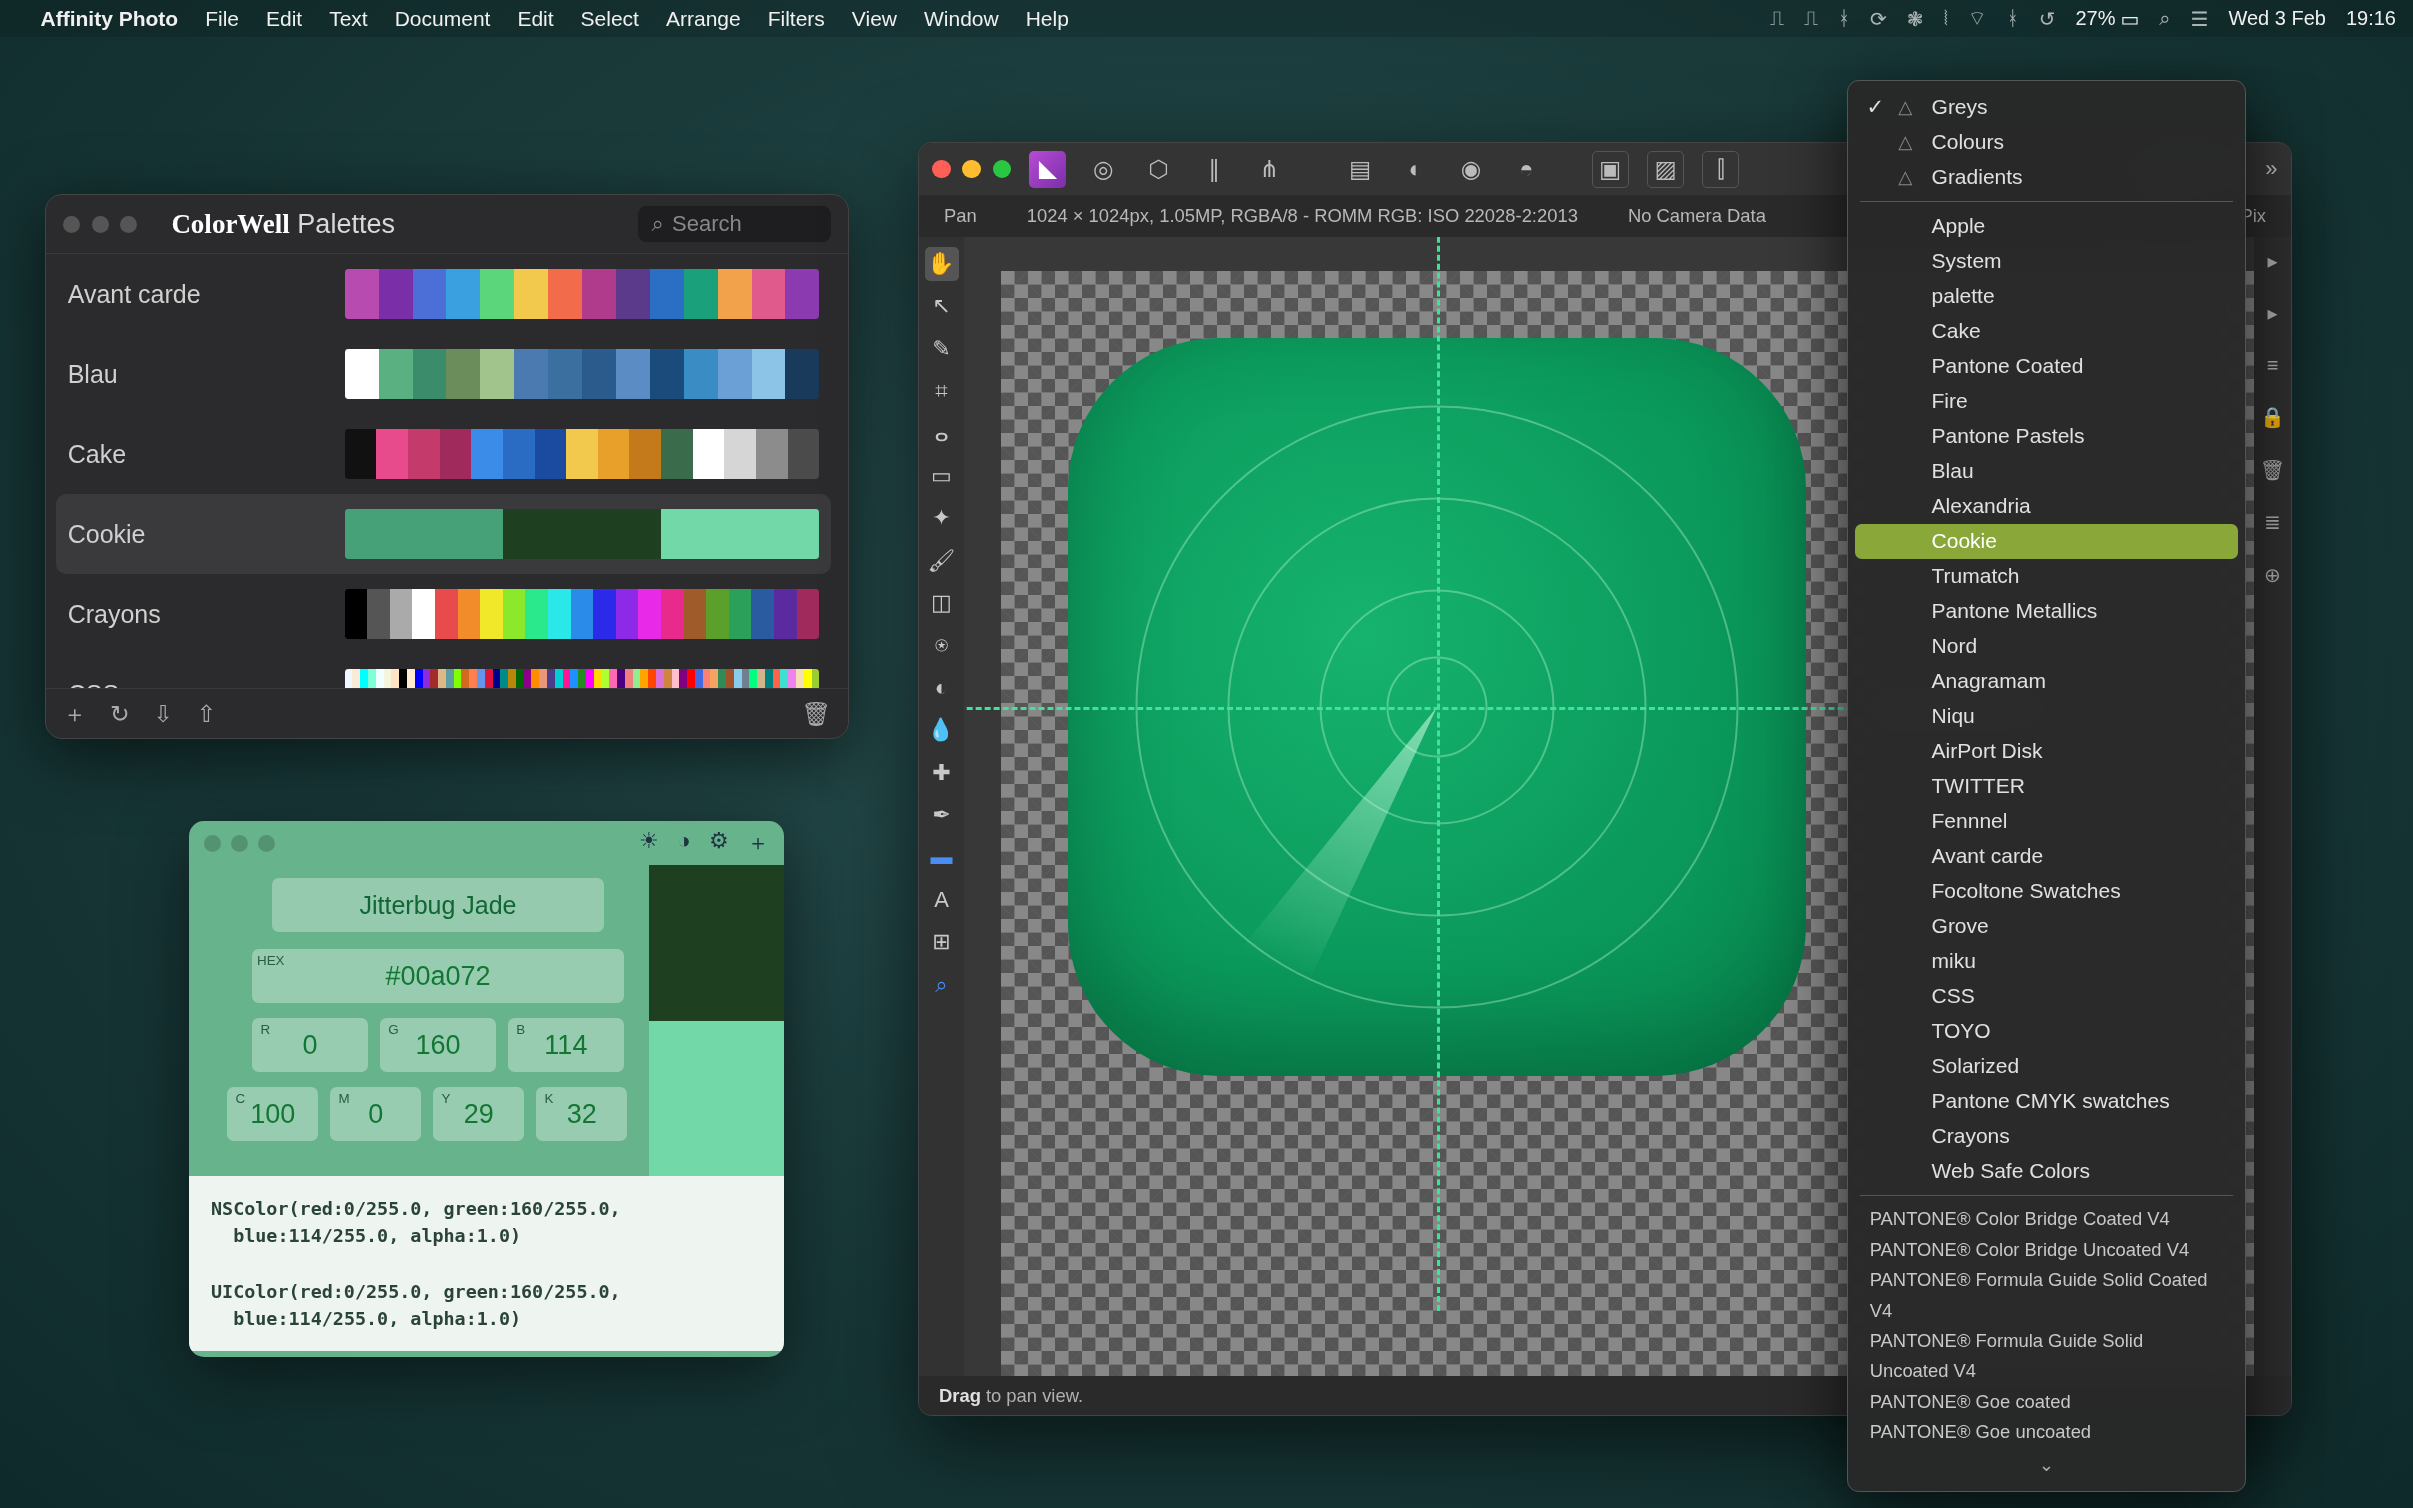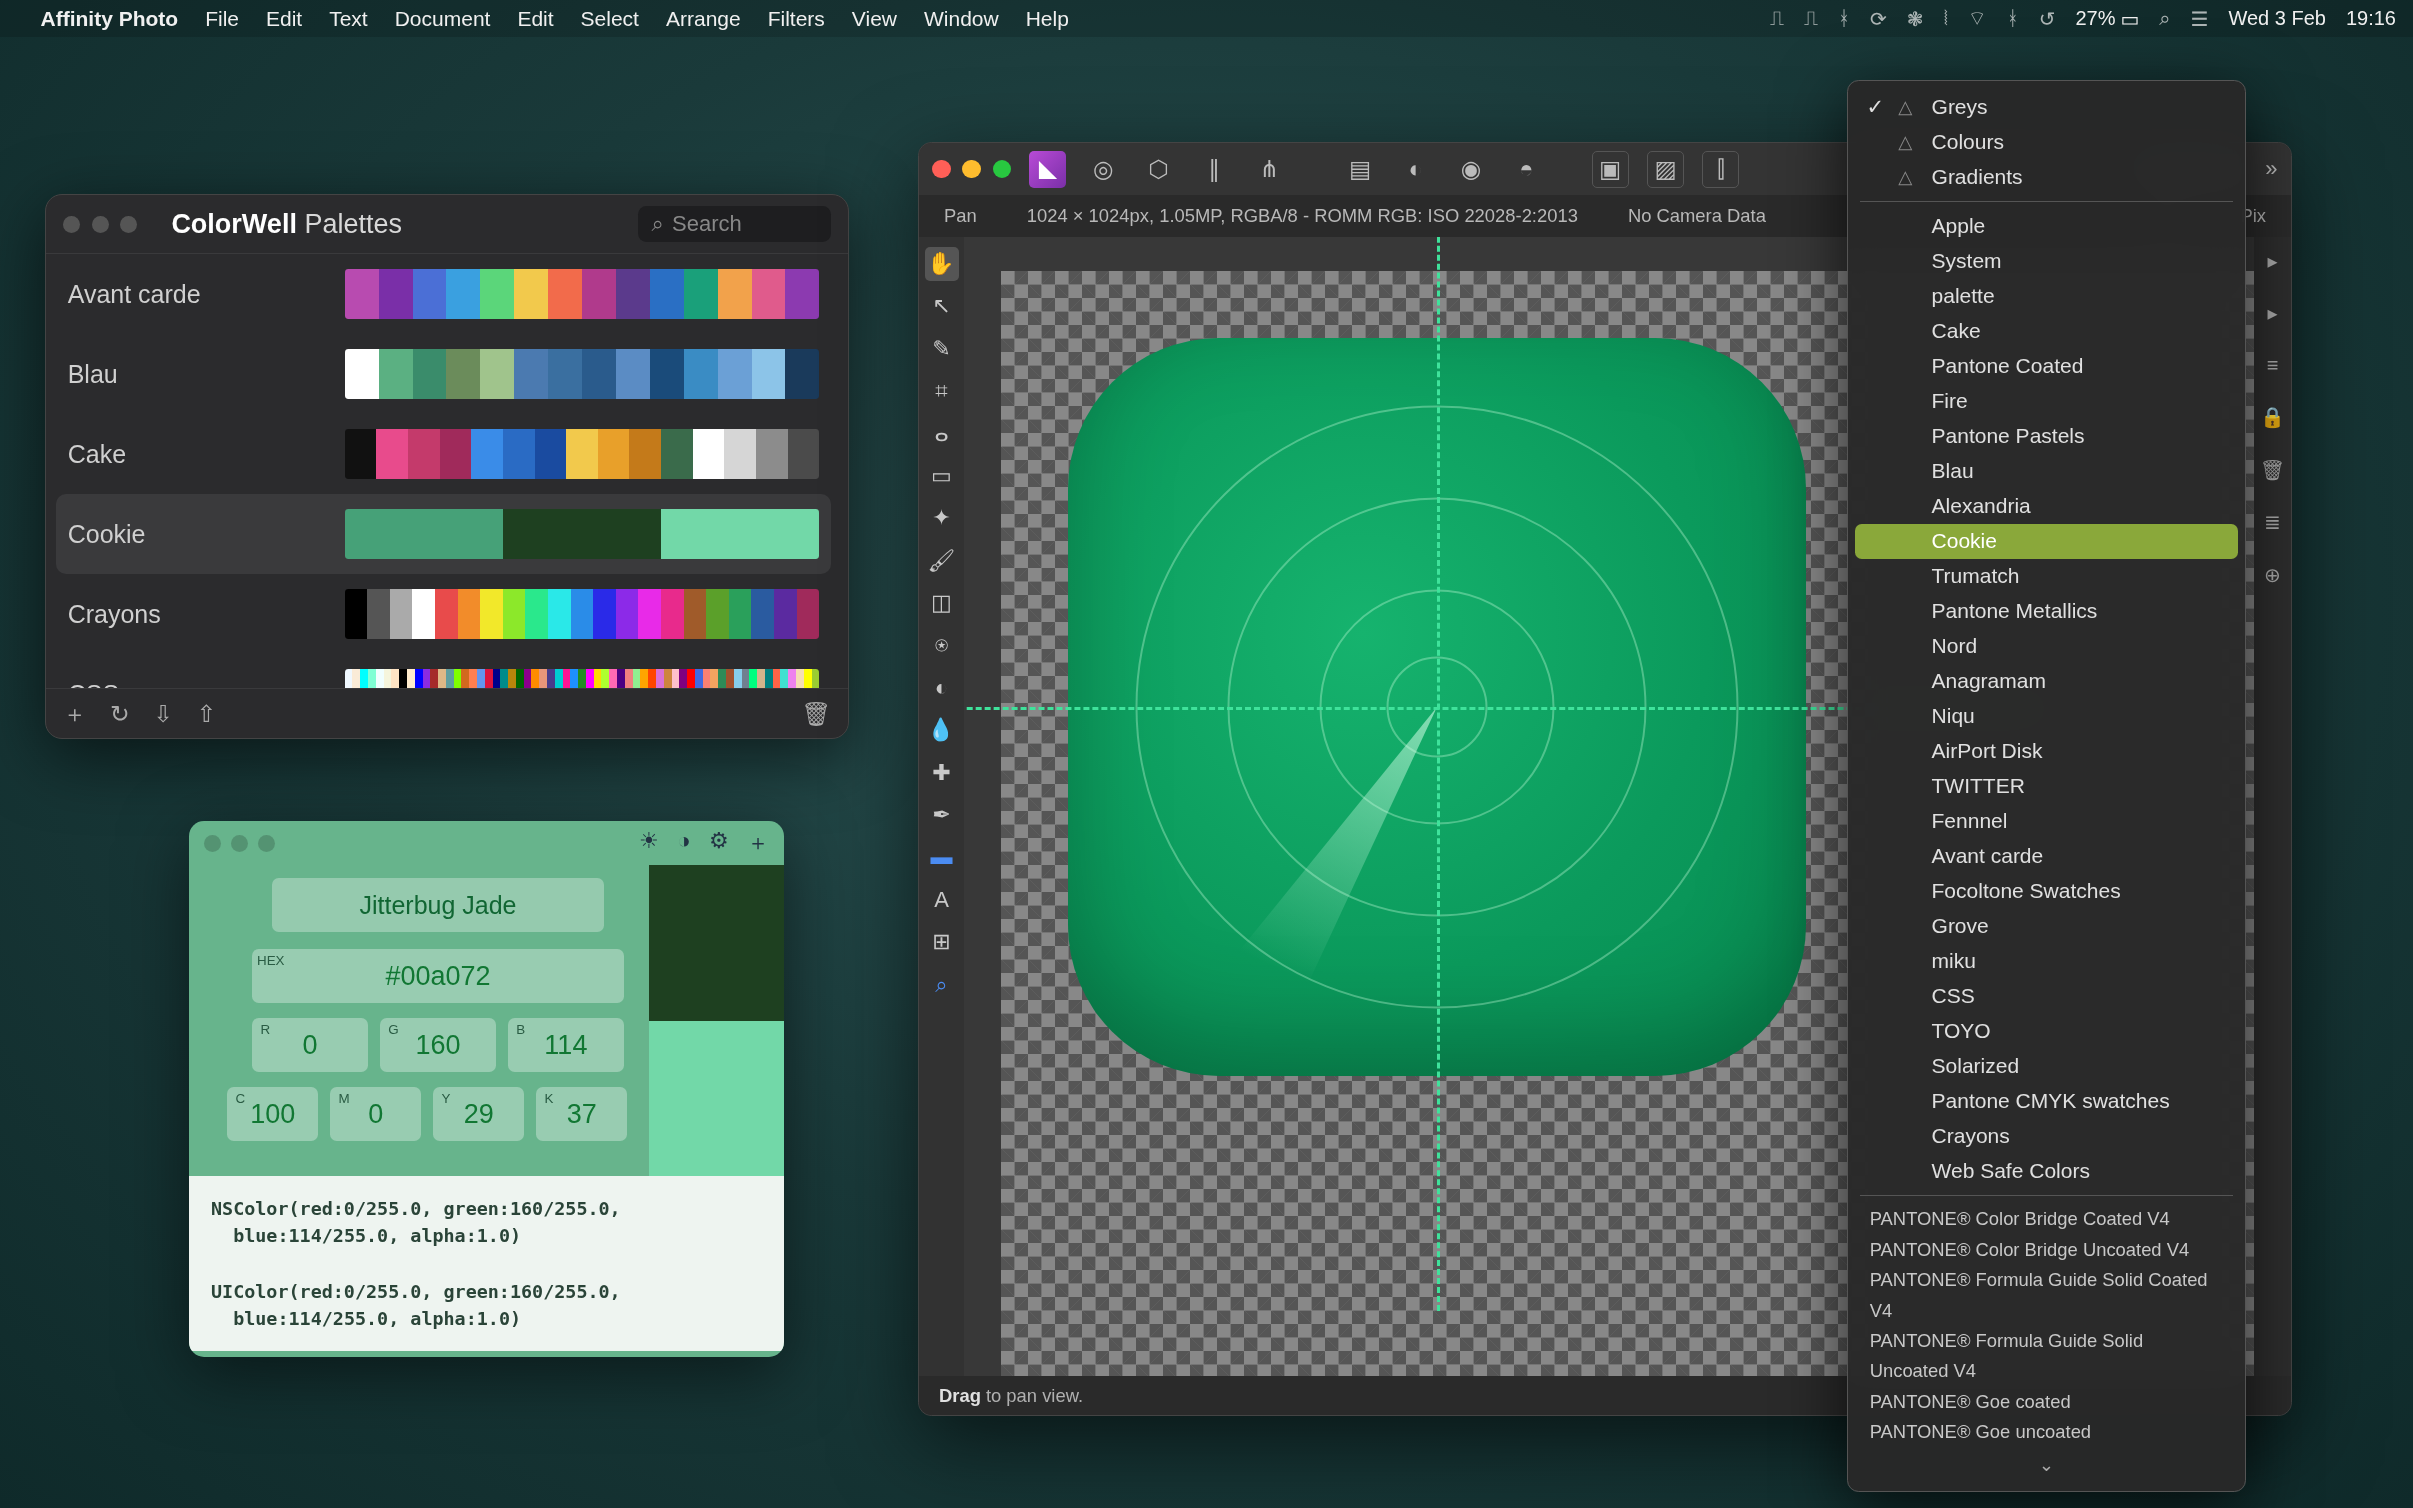--- a/index.html
+++ b/index.html
@@ -14,21 +14,21 @@
 .menubar .right { margin-left:auto; display:flex; align-items:center; gap:20px; font-size:20px; }
 .menubar .right .sep { opacity:.7; }
 .menubar .batt { display:flex; align-items:center; gap:5px; }
 
 
 .cw { position:absolute; left:45px; top:194px; width:804px; height:545px; background:#2b2b2d; border-radius:17px; box-shadow:0 17px 67px rgba(0,0,0,.6); border:0.8px solid #444; overflow:hidden; display:flex; flex-direction:column; }
 .cw-titlebar { height:59px; display:flex; align-items:center; padding:0 17px; border-bottom:0.8px solid #3a3a3c; }
 .cw-traffic { display:flex; gap:11.7px; margin-right:34px; }
 .cw-traffic span { width:17px; height:17px; border-radius:50%; background:#555; display:block; }
 .cw-title { font-size:27px; color:#d8d8d8; flex:1; }
-.cw-title b { font-weight:700; color:#fff; }
+.cw-title b { font-weight:700; color:#fff;font-family:Liberation Serif, serif; }
 .cw-search { background:#1e1e20; border-radius:8.4px; padding:5px 13.4px; display:flex; align-items:center; gap:8.4px; color:#888; font-size:22px; width:193px; }
 .cw-body { flex:1; overflow:hidden; padding:0 17px 0 10px; }
 .cw-row { display:flex; align-items:center; height:80px; padding:0 11.7px; border-radius:10px; }
 .cw-row.sel { background:#3a3a3c; }
 .cw-row .name { width:277px; font-size:25px; color:#d0d0d0; }
 .cw-row .strip { flex:1; height:50px; border-radius:3.4px; overflow:hidden; display:flex; }
 .cw-row .strip span { flex:1; }
 .cw-footer { height:50px; border-top:0.8px solid #3a3a3c; display:flex; align-items:center; padding:0 17px; gap:23.5px; color:#aaa; font-size:23.5px; }
 .cw-footer .spacer { flex:1; }
 
@@ -362,21 +362,21 @@
         <div class="cd-cell">
             <span class="lab">M</span>
             <div class="val">0</div>
           </div>
         <div class="cd-cell">
             <span class="lab">Y</span>
             <div class="val">29</div>
           </div>
         <div class="cd-cell">
             <span class="lab">K</span>
-            <div class="val">37</div>
+            <div class="val">32</div>
           </div>
       </div>
     </div>
     <div class="cd-right">
       <div class="cd-sw" id="cdsw0" style="background: rgb(30, 64, 32);"></div>
       <div class="cd-sw" id="cdsw1" style="background: rgb(114, 216, 168);"></div>
     </div>
   </div>
   <div class="cd-code mono">NSColor(red:0/255.0, green:160/255.0,
   blue:114/255.0, alpha:1.0)

